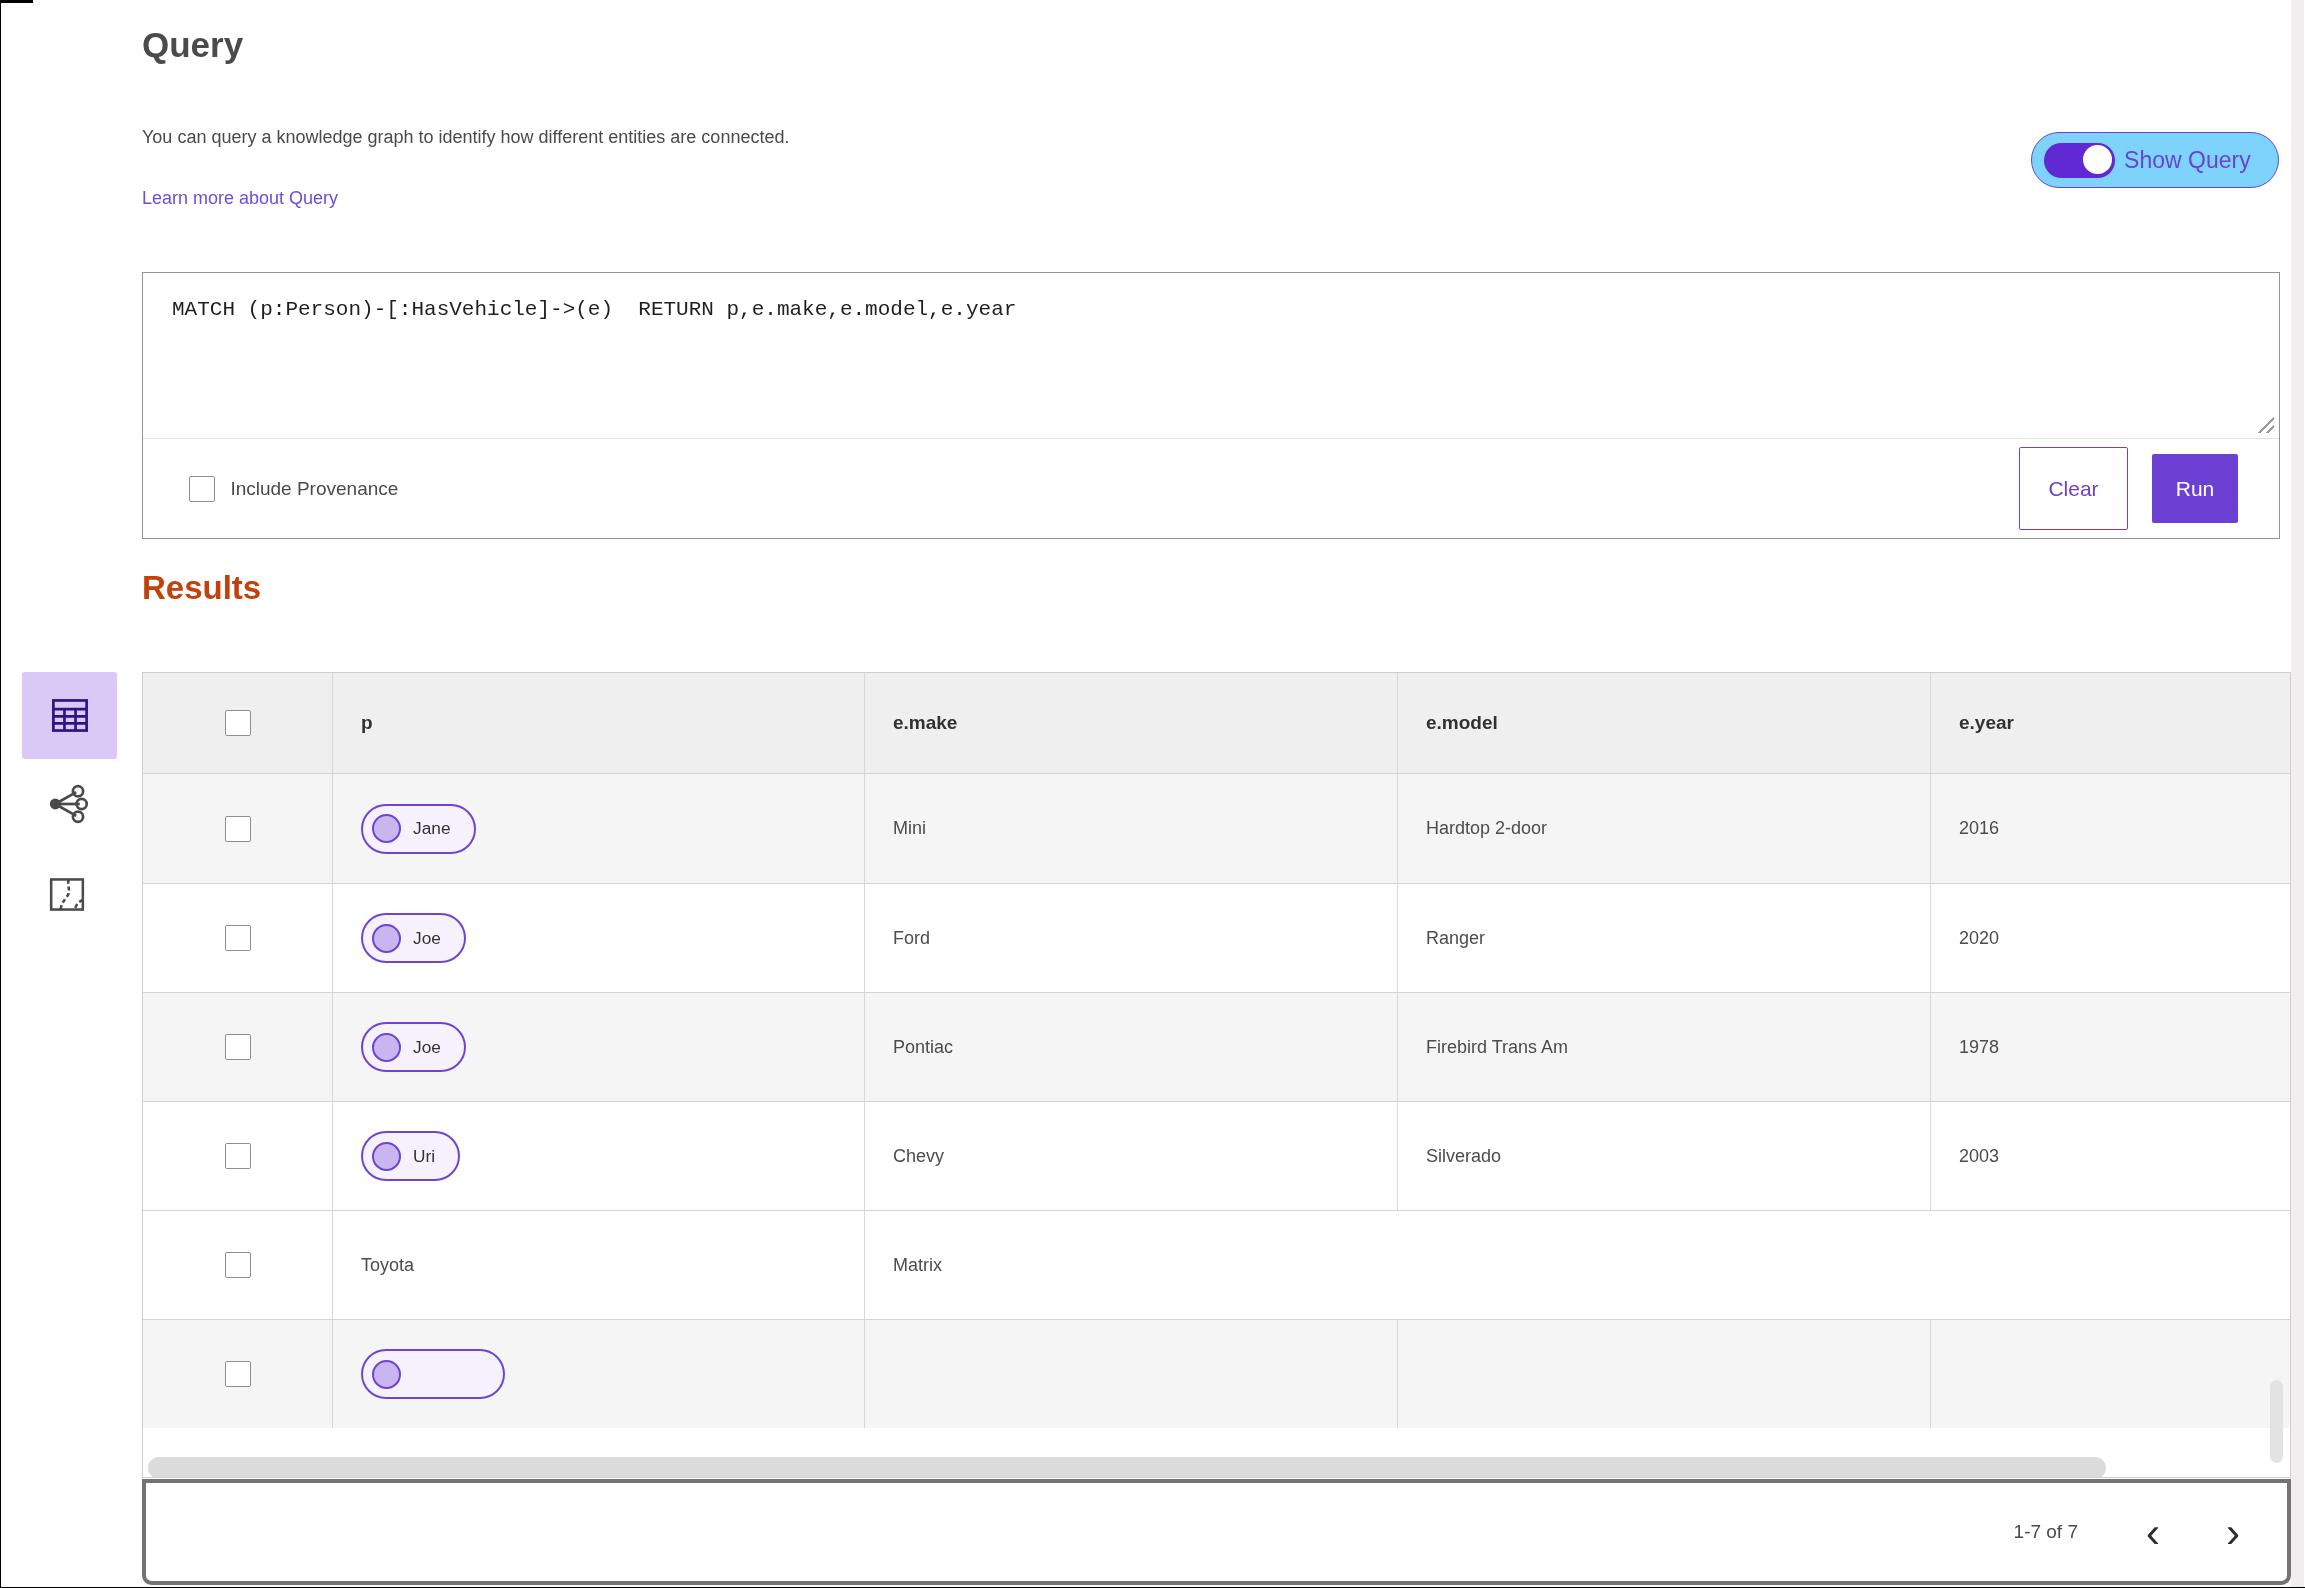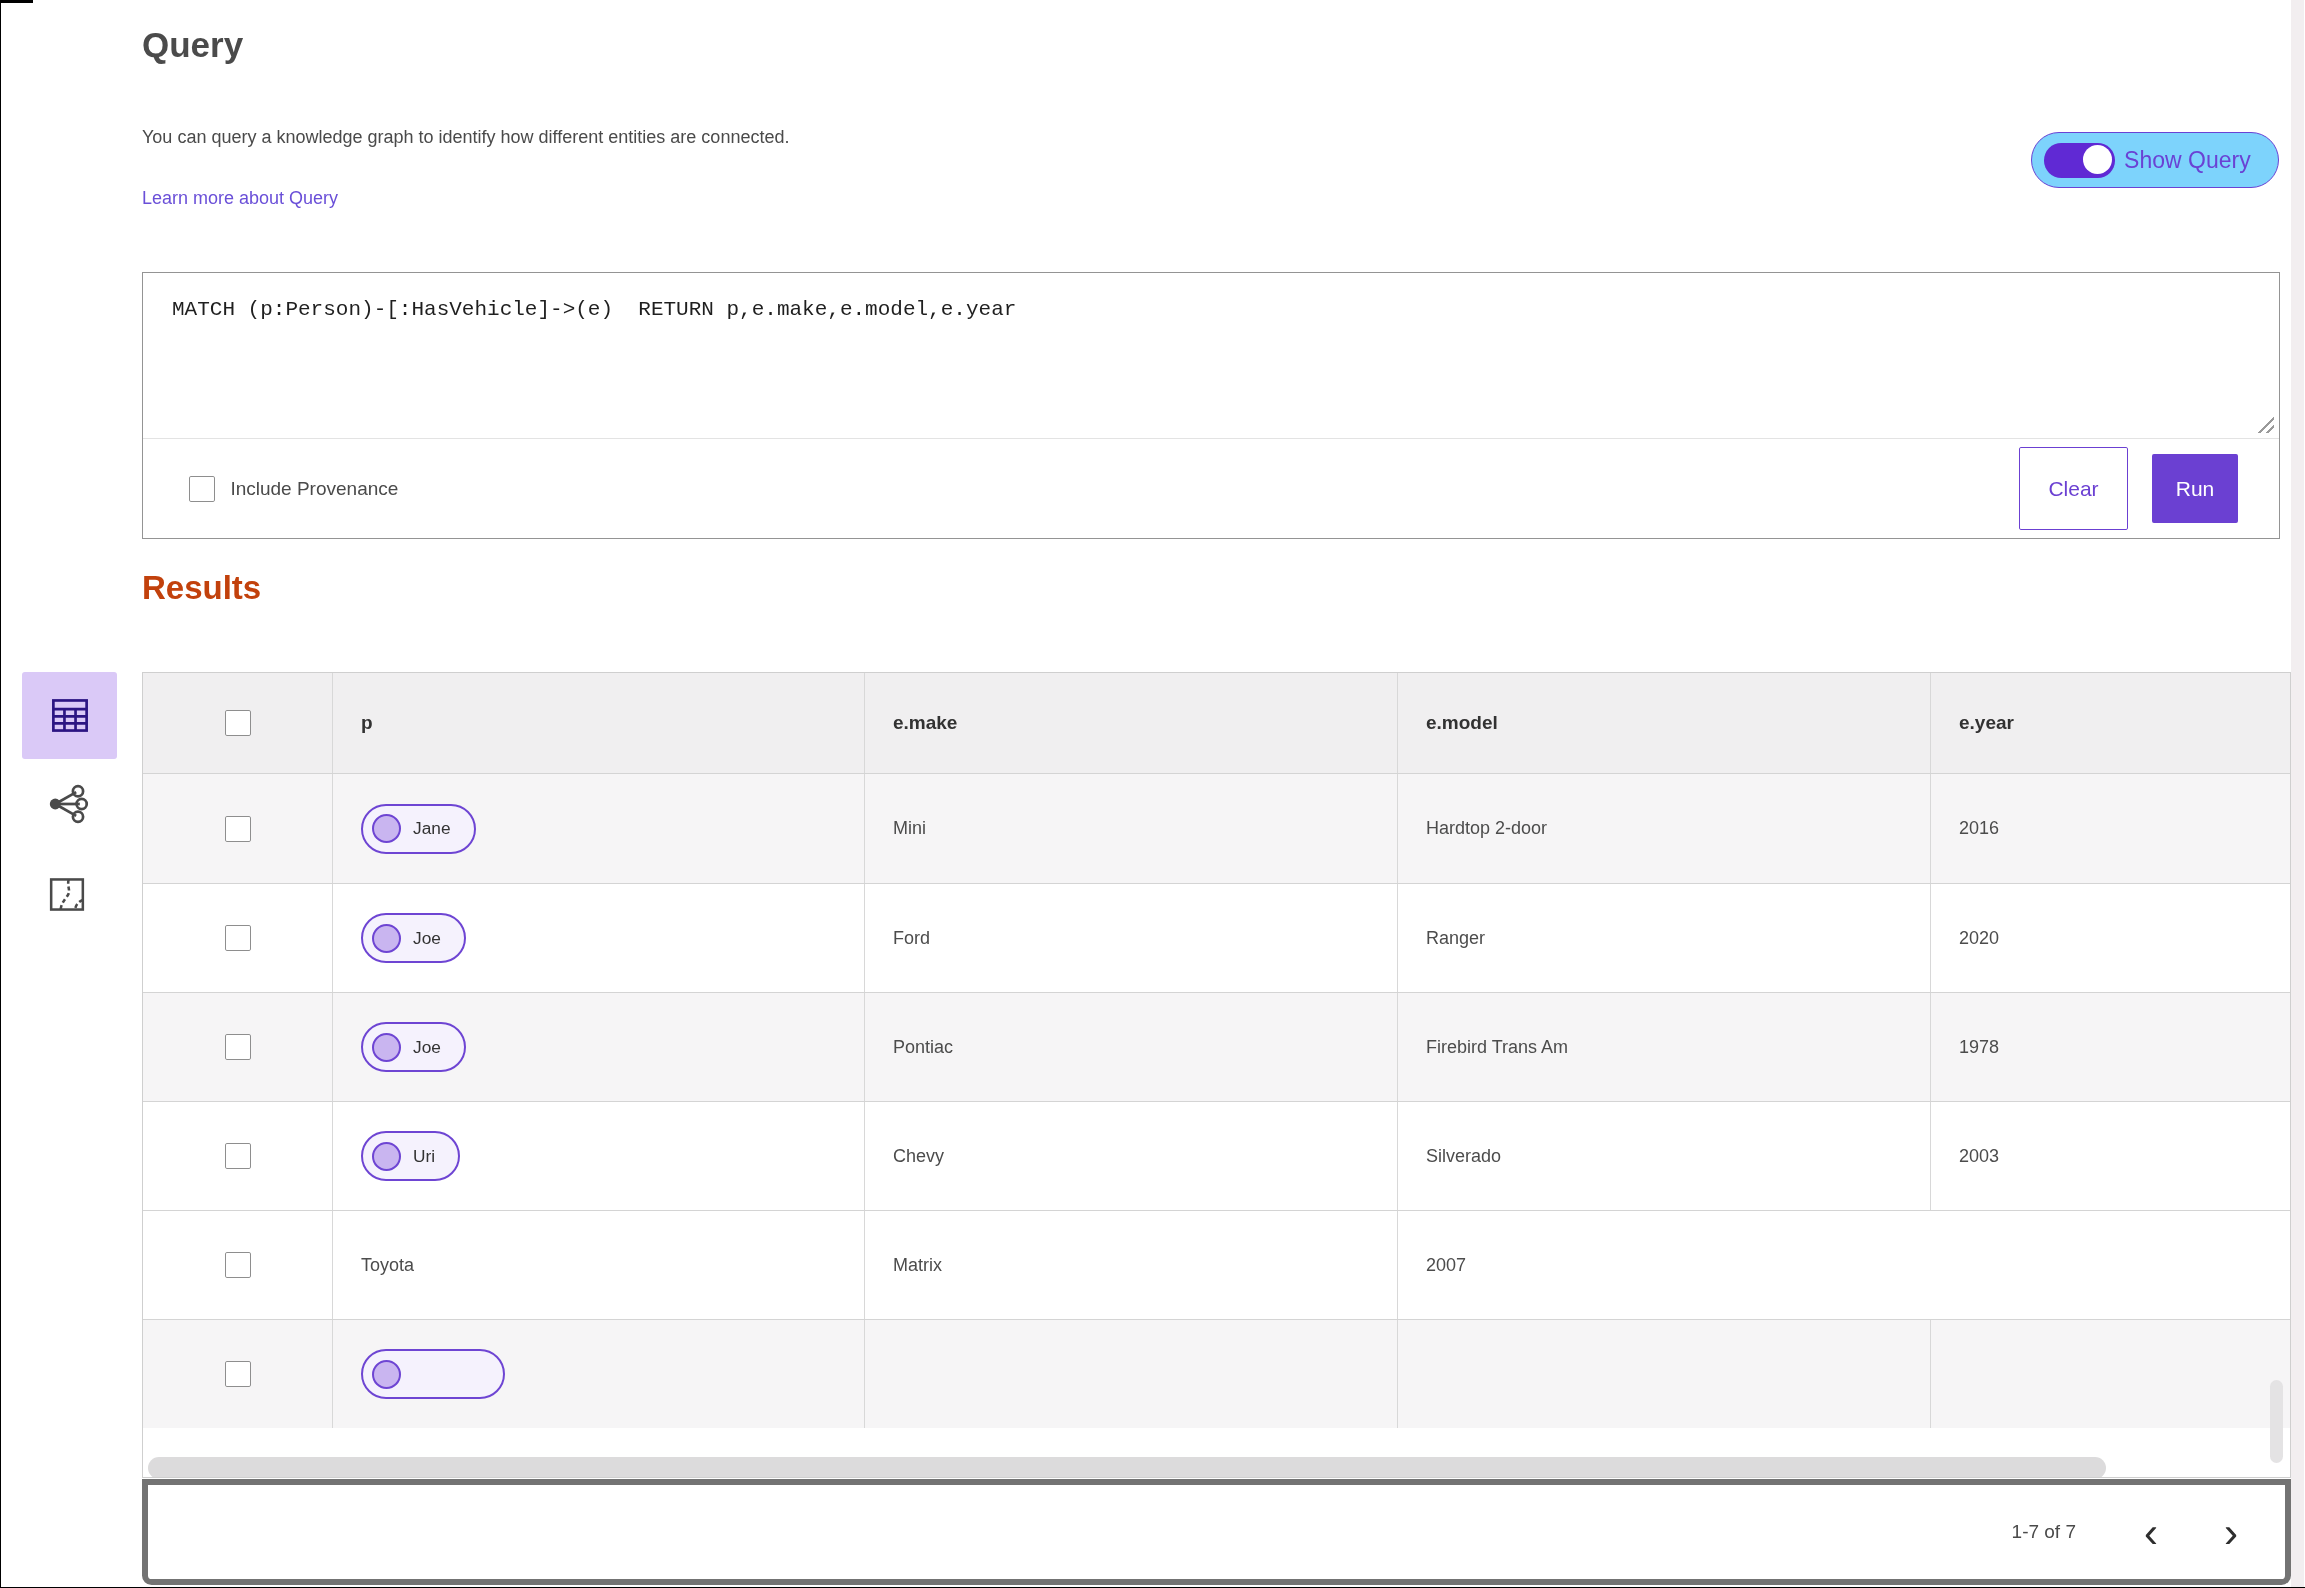--- a/index.html
+++ b/index.html
@@ -62,21 +62,21 @@
   .hlabel{font-size:19px;font-weight:700;color:#323232;}
   .cell-text{font-size:18px;color:#4c4c4c;}
   .entity-pill{display:inline-flex;align-items:center;height:50px;border:2.9px solid #6e45d3;border-radius:27px;background:#f5f2fd;box-sizing:border-box;padding:0 23px 0 8.6px;cursor:pointer;}
   .entity-dot{width:29px;height:29px;border-radius:50%;background:#c9b5f0;border:2.9px solid #6e45d3;box-sizing:border-box;}
   .entity-label{font-size:17.3px;color:#333;margin-left:12.5px;}
   .trow.partial .entity-pill{min-width:144px;}
   .h-scrollbar{position:absolute;left:4.8px;top:784px;width:1958px;height:22px;background:#dcdbdc;border-radius:11.5px;cursor:pointer;}
   .v-scrollbar{position:absolute;right:6.7px;top:707px;width:13.4px;height:83px;background:#e4e3e4;border-radius:6.7px;cursor:pointer;}
 
   
-  .pagination{position:absolute;left:142px;top:1479px;width:2149px;height:106px;background:#fff;border:6px solid #737373;border-radius:0 0 9.6px 9.6px;box-sizing:border-box;display:flex;align-items:center;justify-content:flex-end;}
+  .pagination{position:absolute;left:142px;top:1479px;width:2149px;height:106px;background:#fff;border:4px solid #737373;border-radius:0 0 9.6px 9.6px;box-sizing:border-box;display:flex;align-items:center;justify-content:flex-end;}
   .page-range{font-size:19px;color:#4a4a4a;margin-right:56px;}
   .pg-btn{width:38px;height:42px;border:none;background:transparent;font-size:42px;color:#2e2e2e;line-height:35px;cursor:pointer;padding:0;margin-right:42px;font-family:inherit;}
   .pg-btn:last-child{margin-right:35px;}
 </style>
 </head>
 <body>
 
 <div class="content">
 
   <h1 class="page-title">Query</h1>
@@ -245,23 +245,20 @@
         <div class="trow">
           <div class="cell check-cell">
             <span class="checkbox"></span>
           </div>
           <div class="cell">
             <span class="cell-text">Toyota</span>
           </div>
           <div class="cell">
             <span class="cell-text">Matrix</span>
           </div>
-          <div class="cell">
-            <span class="cell-text">2007</span>
-          </div>
         </div>
         <div class="trow alt partial">
           <div class="cell check-cell">
             <span class="checkbox"></span>
           </div>
           <div class="cell">
             <span class="entity-pill">
               <span class="entity-dot"></span>
               <span class="entity-label"></span>
             </span>

